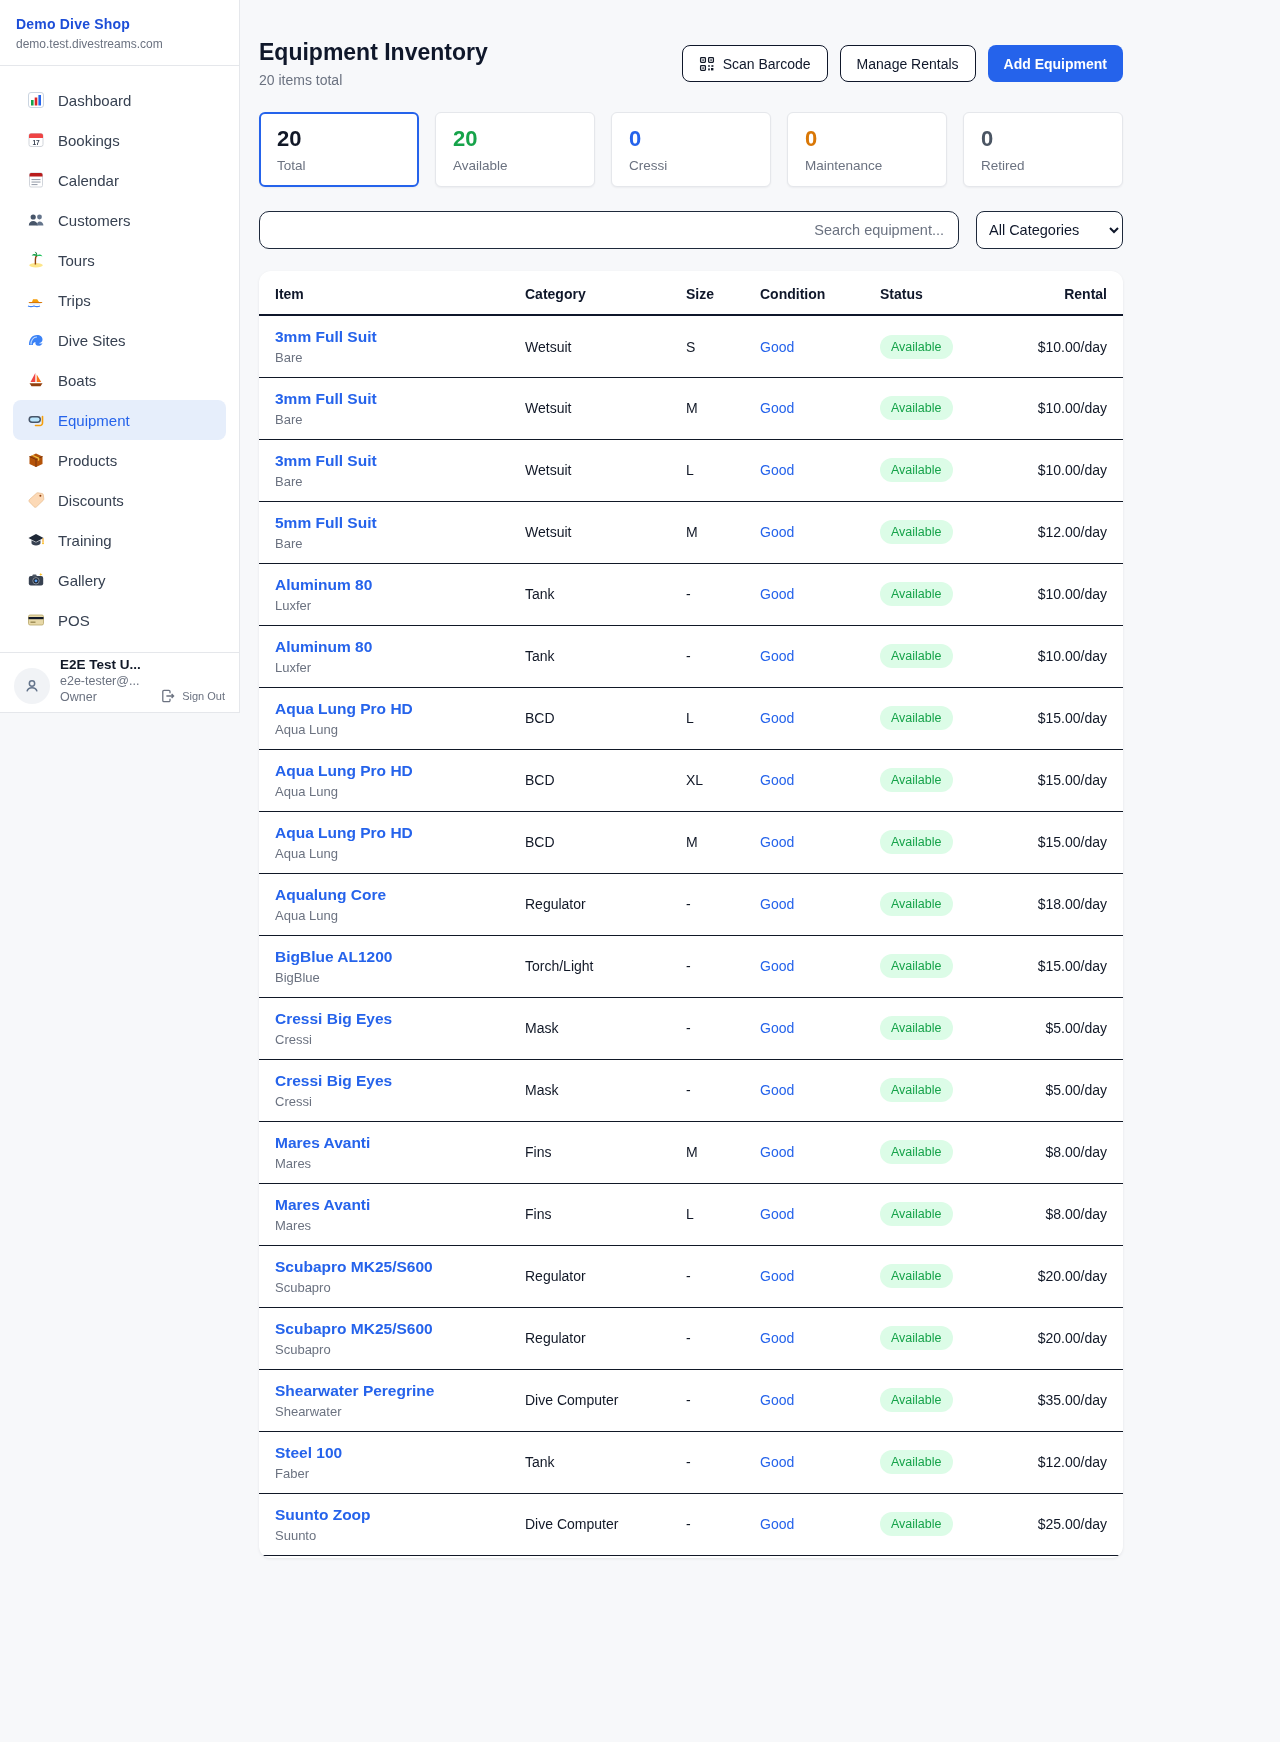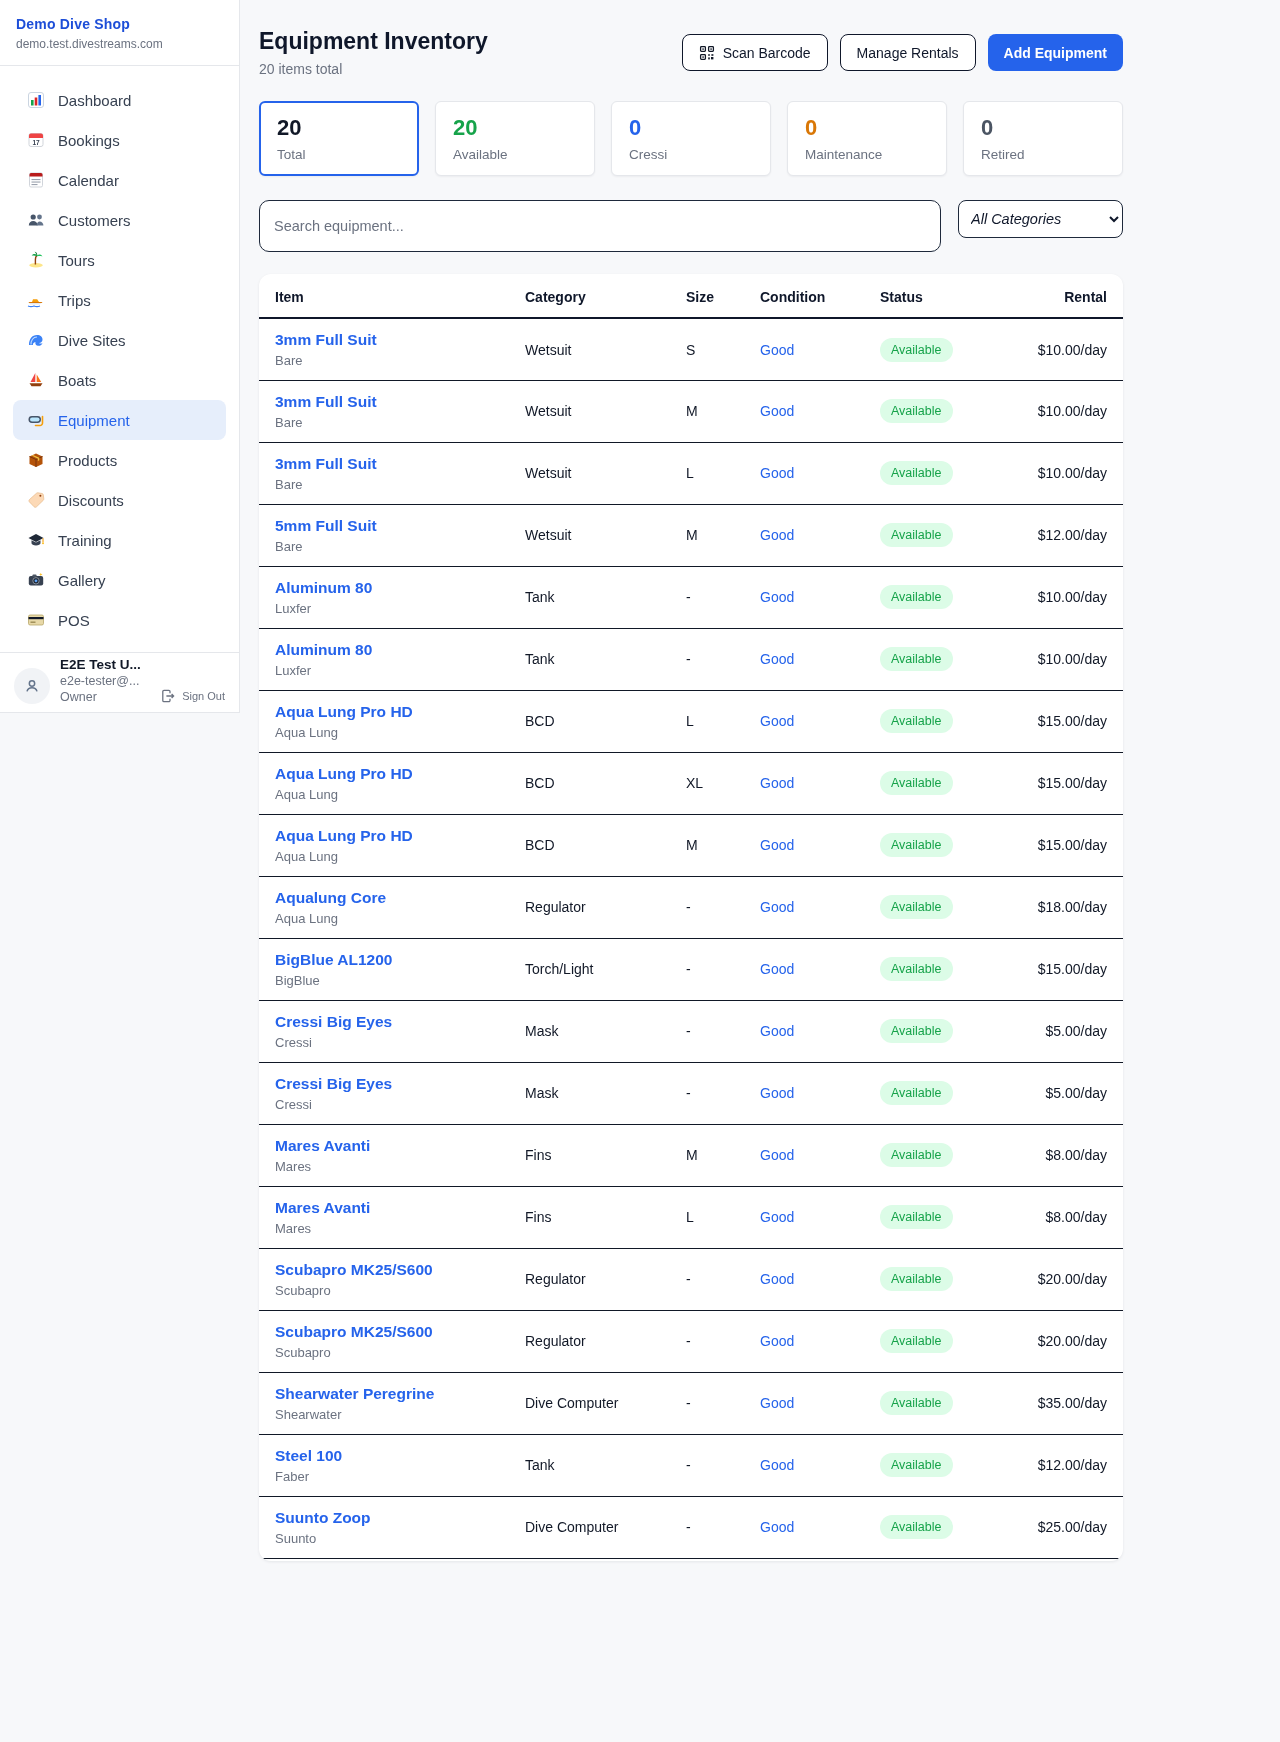--- a/index.html
+++ b/index.html
@@ -20,40 +20,40 @@
   .user-box { border-top:1px solid #e5e7eb; padding:4px 14px; display:flex; align-items:flex-end; gap:10px; }
   .avatar { width:36px; height:36px; border-radius:50%; background:#f1f3f6; display:flex; align-items:center; justify-content:center; flex:0 0 36px; }
   .avatar svg { width:20px; height:20px; }
   .user-meta { flex:1; min-width:0; }
   .user-name { font-size:13.5px; font-weight:bold; color:#111827; white-space:nowrap; }
   .user-email, .user-role { font-size:12.5px; color:#6b7280; margin-top:2px; white-space:nowrap; }
   .signout { display:flex; align-items:center; gap:6px; color:#6b7280; font-size:11px; cursor:pointer; white-space:nowrap; }
   .signout svg { width:16px; height:16px; }
 
   
-  .main { position:absolute; left:259px; top:4px; width:864px; padding-top:24px; }
+  .main { position:absolute; left:259px; top:15px; width:864px; padding-top:24px; }
   .page-header { display:flex; align-items:center; justify-content:space-between; margin-bottom:24px; }
   .page-title { font-size:23px; font-weight:bold; color:#0f172a; }
   .page-subtitle { font-size:14px; color:#6b7280; margin-top:6px; }
   .header-actions { display:flex; gap:12px; align-items:center; }
   .btn { display:inline-flex; align-items:center; gap:8px; height:37px; padding:0 16px; border-radius:8px; font-size:14px; font-weight:500; cursor:pointer; border:1px solid transparent; background:#fff; }
   .btn-outline { border-color:#0f172a; color:#0f172a; }
   .btn-primary { background:#2563eb; color:#fff; font-weight:600; border:none; }
   .btn svg { width:16px; height:16px; }
 
   .stats-row { display:flex; gap:16px; margin-bottom:24px; }
   .stat-card { flex:1; background:#fff; border:1px solid #e5e7eb; border-radius:6px; padding:13px 17px; box-shadow:0 1px 2px rgba(16,24,40,.05); cursor:pointer; }
   .stat-card.selected { border:2px solid #2563eb; padding:12px 16px; }
   .stat-value { font-size:22px; font-weight:bold; line-height:1.2; }
   .stat-label { font-size:13.5px; color:#6b7280; margin-top:6px; }
 
   .filters-row { display:flex; gap:17px; margin-bottom:22px; }
-  .search-input { flex:1; height:52px; border:1px solid #1e293b; border-radius:10px; padding:8px 14px; font-size:14.5px; font-family:"Liberation Sans", sans-serif; color:#111827; background:#fff; }
+  .search-input { flex:1; height:38px; border:1px solid #1e293b; border-radius:10px; padding:8px 14px; font-size:14.5px; font-family:"Liberation Sans", sans-serif; color:#111827; background:#fff;text-align:right; }
   .search-input::placeholder { color:#6b7280; }
-  .category-select { width:165px; height:38px; border:1px solid #1e293b; border-radius:8px; background:#fff; font-size:14.5px; font-family:"Liberation Sans", sans-serif; color:#0f172a; padding:0 8px;font-style:italic; }
+  .category-select { width:147px; height:38px; border:1px solid #1e293b; border-radius:8px; background:#fff; font-size:14.5px; font-family:"Liberation Sans", sans-serif; color:#0f172a; padding:0 8px; }
 
   .table-card { background:#fff; border-radius:12px; box-shadow:0 1px 3px rgba(16,24,40,.08); overflow:hidden; padding-bottom:2px; }
   table { width:100%; border-collapse:collapse; }
   thead th { text-align:left; font-size:14px; font-weight:bold; color:#0f172a; padding:15px 16px 12px; border-bottom:2px solid #0f172a; }
   thead th.col-rental { text-align:right; }
   tbody tr { border-bottom:1px solid #111827; }
   tbody td { height:62px; vertical-align:middle; padding:0 16px; font-size:14px; color:#111827; }
   .item-link { color:#2563eb; font-size:15.5px; font-weight:600; cursor:pointer; }
   .item-brand { color:#6b7280; font-size:13px; margin-top:4px; }
   .cond-link { color:#2563eb; cursor:pointer; }

